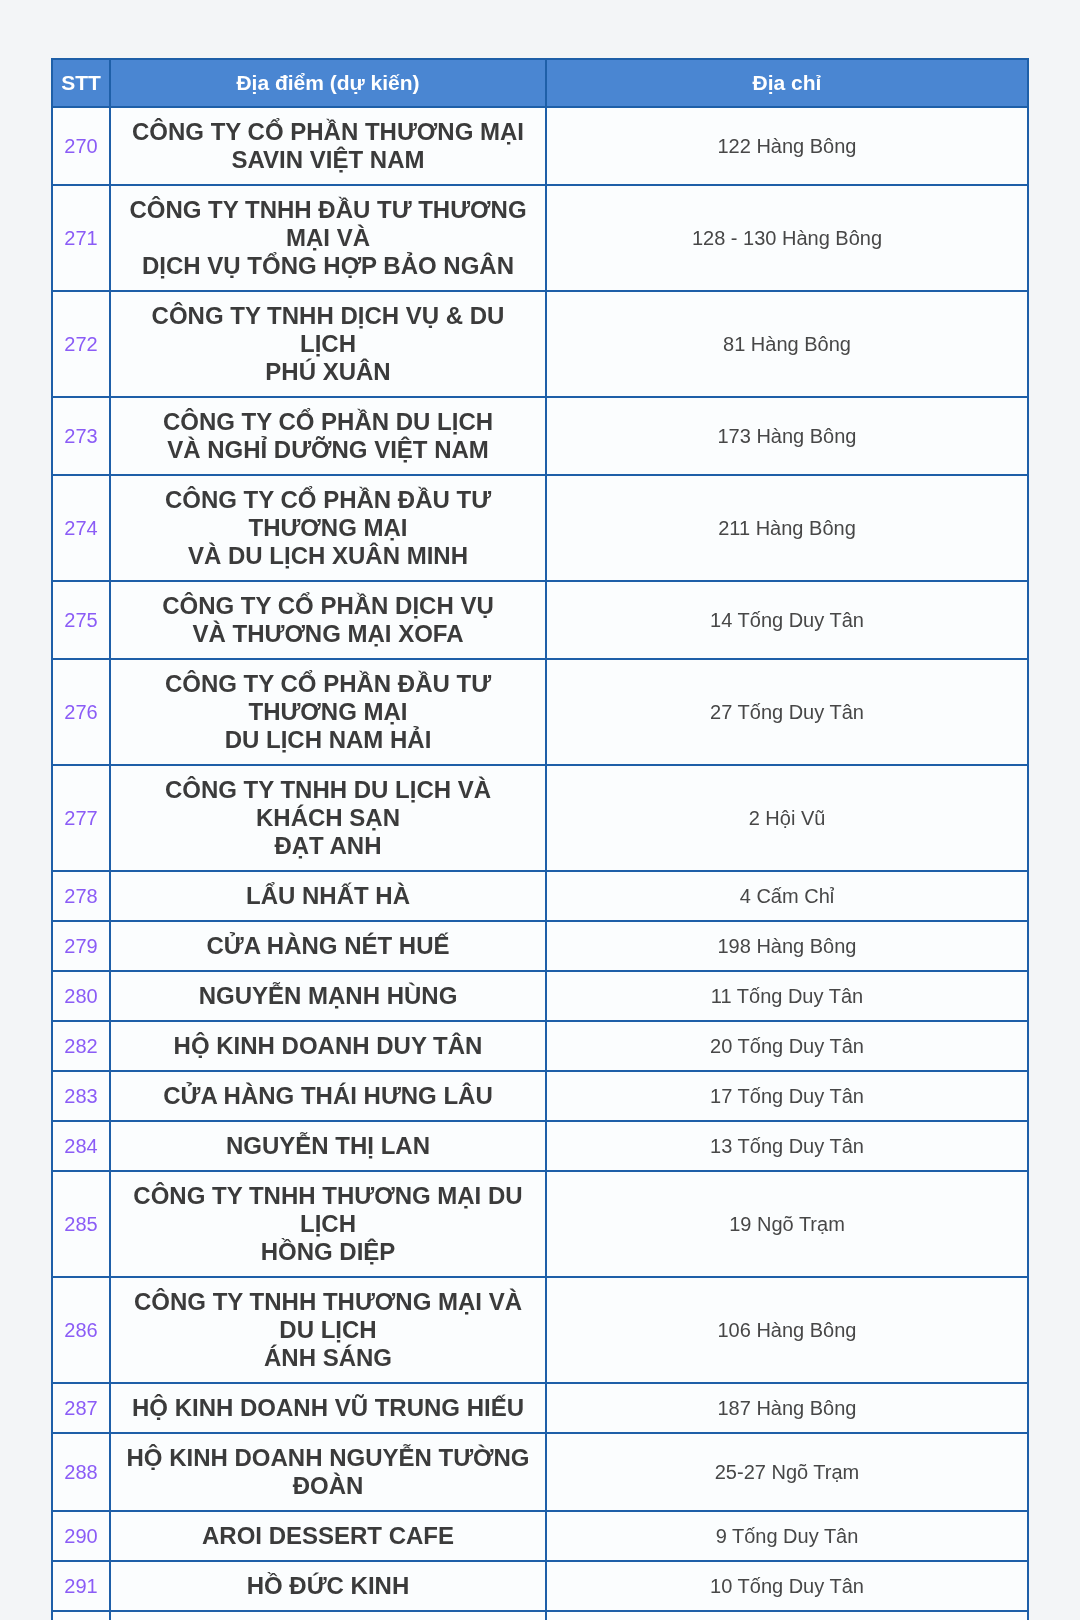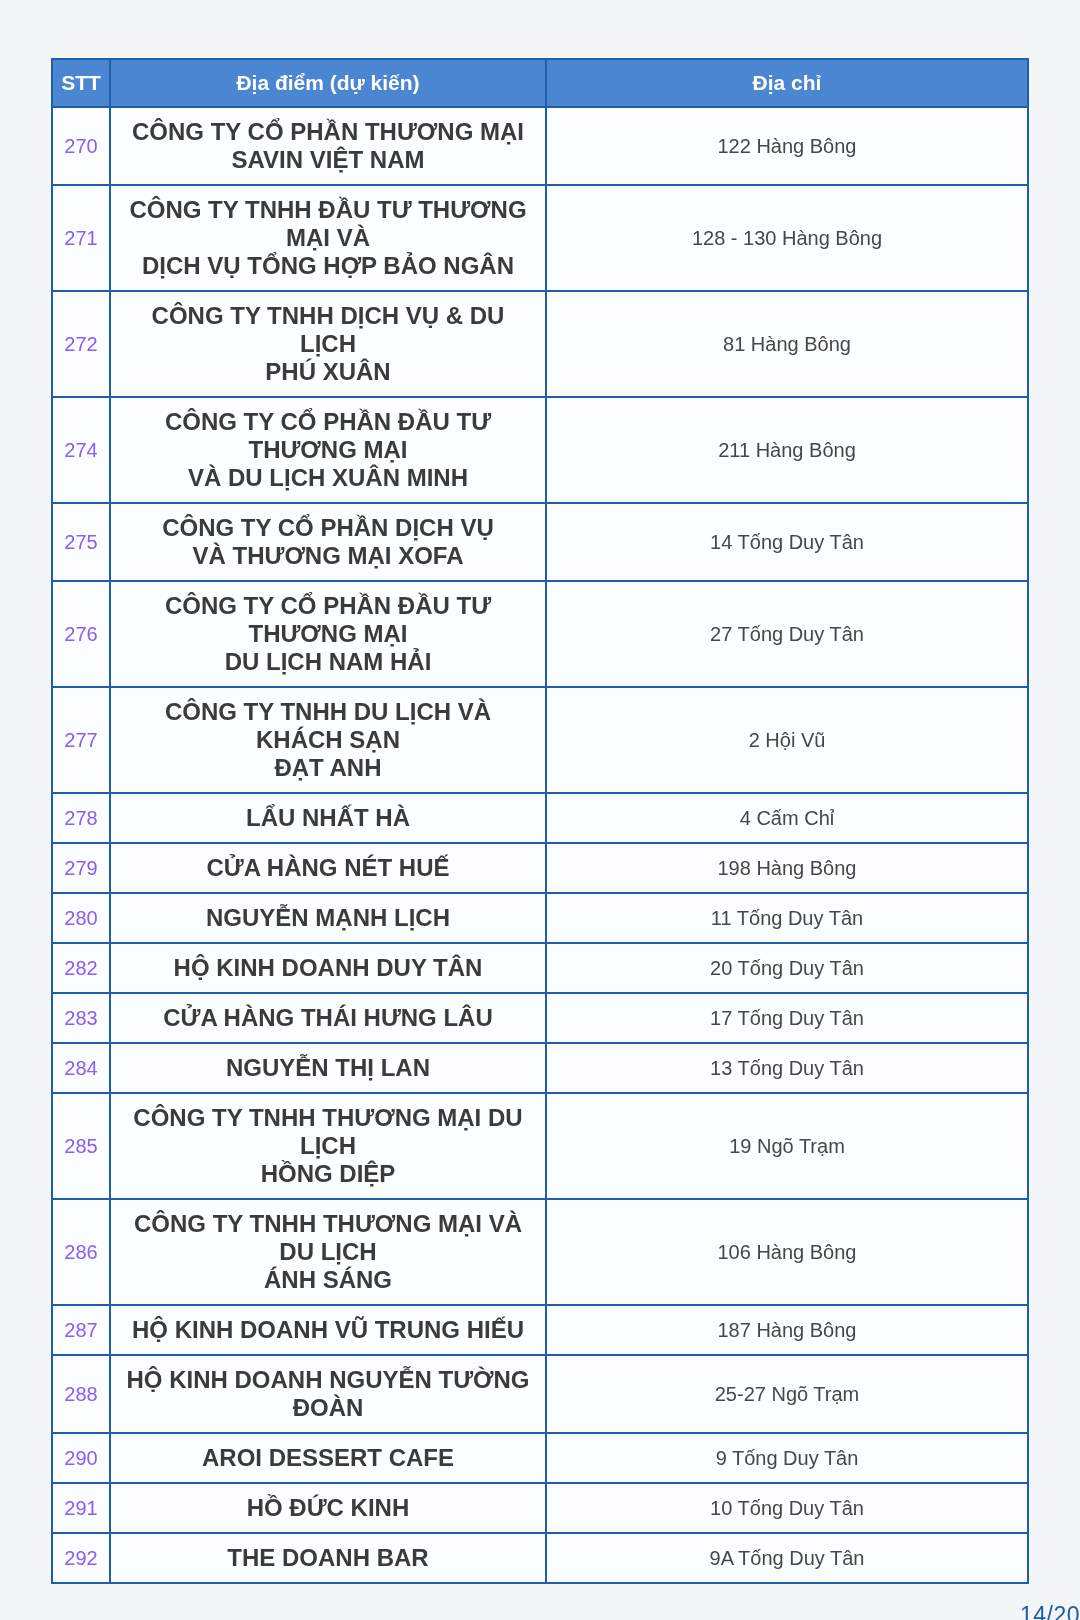--- a/index.html
+++ b/index.html
@@ -97,20 +97,26 @@
 DỊCH VỤ TỔNG HỢP BẢO NGÂN</td>
           <td class="col-address">128 - 130 Hàng Bông</td>
         </tr>
         <tr>
           <td class="col-stt">272</td>
           <td class="col-name">CÔNG TY TNHH DỊCH VỤ &amp; DU LỊCH
 PHÚ XUÂN</td>
           <td class="col-address">81 Hàng Bông</td>
         </tr>
         <tr>
+          <td class="col-stt">273</td>
+          <td class="col-name">CÔNG TY CỔ PHẦN DU LỊCH
+VÀ NGHỈ DƯỠNG VIỆT NAM</td>
+          <td class="col-address">173 Hàng Bông</td>
+        </tr>
+        <tr>
           <td class="col-stt">274</td>
           <td class="col-name">CÔNG TY CỔ PHẦN ĐẦU TƯ THƯƠNG MẠI
 VÀ DU LỊCH XUÂN MINH</td>
           <td class="col-address">211 Hàng Bông</td>
         </tr>
         <tr>
           <td class="col-stt">275</td>
           <td class="col-name">CÔNG TY CỔ PHẦN DỊCH VỤ
 VÀ THƯƠNG MẠI XOFA</td>
           <td class="col-address">14 Tống Duy Tân</td>
@@ -132,21 +138,21 @@
           <td class="col-name">LẨU NHẤT HÀ</td>
           <td class="col-address">4 Cấm Chỉ</td>
         </tr>
         <tr>
           <td class="col-stt">279</td>
           <td class="col-name">CỬA HÀNG NÉT HUẾ</td>
           <td class="col-address">198 Hàng Bông</td>
         </tr>
         <tr>
           <td class="col-stt">280</td>
-          <td class="col-name">NGUYỄN MẠNH LỊCH</td>
+          <td class="col-name">NGUYỄN MẠNH HÙNG</td>
           <td class="col-address">11 Tống Duy Tân</td>
         </tr>
         <tr>
           <td class="col-stt">282</td>
           <td class="col-name">HỘ KINH DOANH DUY TÂN</td>
           <td class="col-address">20 Tống Duy Tân</td>
         </tr>
         <tr>
           <td class="col-stt">283</td>
           <td class="col-name">CỬA HÀNG THÁI HƯNG LÂU</td>

